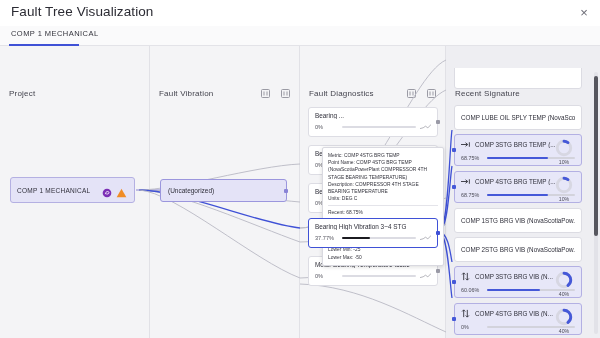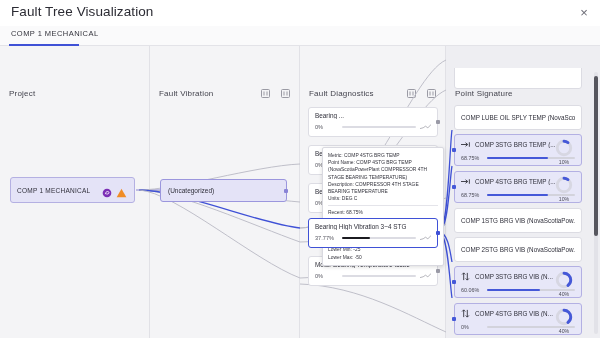--- a/index.html
+++ b/index.html
@@ -213,21 +213,21 @@
                 <rect x="1.5" y="1.5" width="8" height="8" rx="1" fill="none" stroke="#9a9aa4" stroke-width="1"></rect>
                 <path d="M4 3.5v4M7 3.5v4" stroke="#9a9aa4" stroke-width="1"></path>
               </svg>
           </div>
         </div>
       </div>
     </div>
 
     <div class="column col-signature">
       <div class="col-header">
-        <div class="col-title">Point Signature</div>
+        <div class="col-title">Recent Signature</div>
       </div>
     </div>
 
     <svg class="edges" viewBox="0 0 600 292">
 
       <path d="M136 144 L160 144" stroke="#8a84d6" stroke-width="1" fill="none"></path>
 
       <path d="M139 144 C 175 144, 255 120, 300 118" stroke="#b9b9c4" stroke-width="0.9" fill="none"></path>
       <path d="M139 144 C 175 144, 255 152, 300 156" stroke="#b9b9c4" stroke-width="0.9" fill="none"></path>
       <path d="M139 144 C 175 144, 255 180, 300 196" stroke="#b9b9c4" stroke-width="0.9" fill="none"></path>

